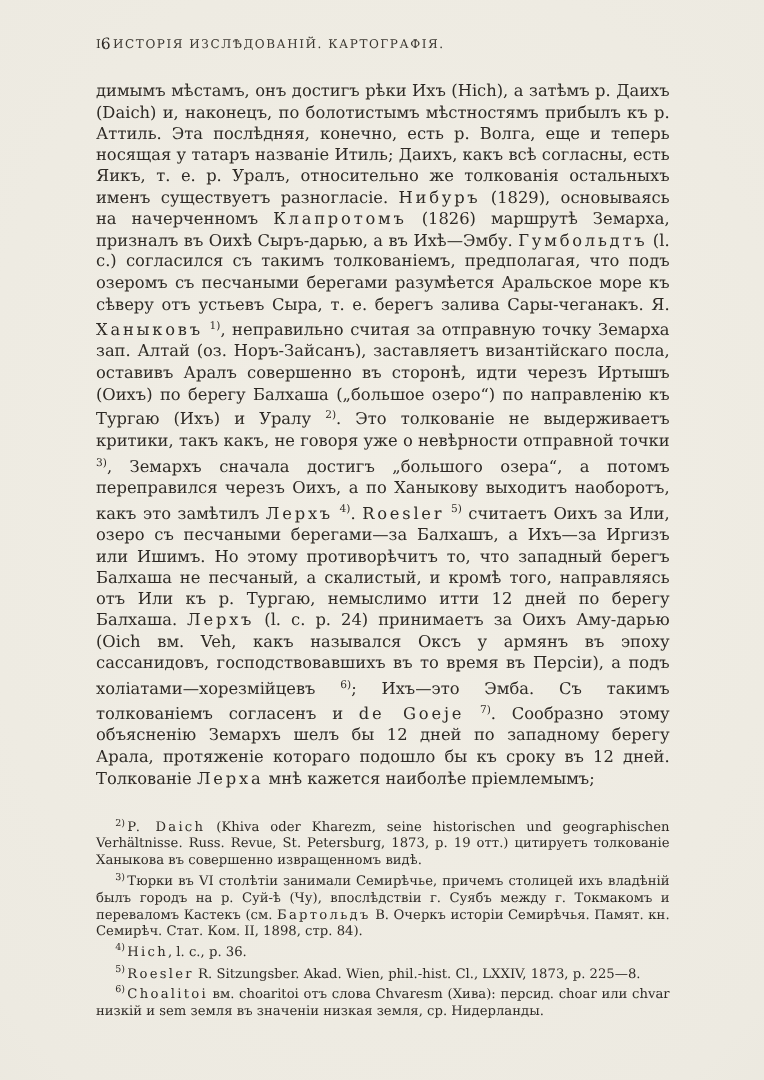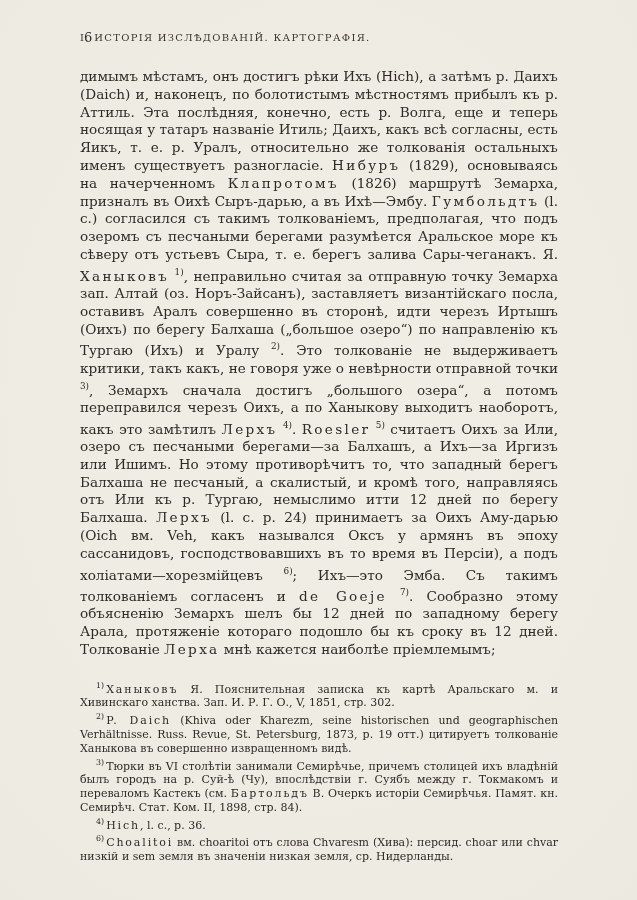--- a/index.html
+++ b/index.html
@@ -62,20 +62,20 @@
 <div class="page">
 
   <div class="header">
     <span class="page-number">6</span>
     <div class="running-title">І. ИСТОРІЯ ИЗСЛѢДОВАНІЙ. КАРТОГРАФІЯ.</div>
   </div>
 
   <div class="body-text"><span>димымъ мѣстамъ, онъ достигъ рѣки </span><span class="run-i">Ихъ</span><span> (Hich), а затѣмъ р. </span><span class="run-i">Даихъ</span><span> (Daich) и, наконецъ, по болотистымъ мѣстностямъ прибылъ къ р. </span><span class="run-i">Аттиль</span><span>. Эта послѣдняя, конечно, есть р. Волга, еще и теперь носящая у татаръ названіе </span><span class="run-i">Итиль</span><span>; </span><span class="run-i">Даихъ</span><span>, какъ всѣ согласны, есть Яикъ, т. е. р. Уралъ, относительно же толкованія остальныхъ именъ существуетъ разногласіе. </span><span class="run-sp">Нибуръ</span><span> (1829), основываясь на начерченномъ </span><span class="run-sp">Клапротомъ</span><span> (1826) маршрутѣ Земарха, призналъ въ Оихѣ Сыръ-дарью, а въ Ихѣ—Эмбу. </span><span class="run-sp">Гумбольдтъ</span><span> (l. c.) согласился съ такимъ толкованіемъ, предполагая, что подъ озеромъ съ песчаными берегами разумѣется Аральское море къ сѣверу отъ устьевъ Сыра, т. е. берегъ залива Сары-чеганакъ. Я. </span><span class="run-sp">Ханыковъ</span><span> </span><span class="run-sup">1)</span><span>, неправильно считая за отправную точку Земарха зап. Алтай (оз. Норъ-Зайсанъ), заставляетъ византійскаго посла, оставивъ Аралъ совершенно въ сторонѣ, идти черезъ Иртышъ (Оихъ) по берегу Балхаша („большое озеро“) по направленію къ Тургаю (Ихъ) и Уралу </span><span class="run-sup">2)</span><span>. Это толкованіе не выдерживаетъ критики, такъ какъ, не говоря уже о невѣрности отправной точки </span><span class="run-sup">3)</span><span>, Земархъ сначала достигъ „большого озера“, а потомъ переправился черезъ Оихъ, а по Ханыкову выходитъ наоборотъ, какъ это замѣтилъ </span><span class="run-sp">Лерхъ</span><span> </span><span class="run-sup">4)</span><span>. </span><span class="run-sp">Roesler</span><span> </span><span class="run-sup">5)</span><span> считаетъ Оихъ за Или, озеро съ песчаными берегами—за Балхашъ, а Ихъ—за Иргизъ или Ишимъ. Но этому противорѣчитъ то, что западный берегъ Балхаша не песчаный, а скалистый, и кромѣ того, направляясь отъ Или къ р. Тургаю, немыслимо итти 12 дней по берегу Балхаша. </span><span class="run-sp">Лерхъ</span><span> (l. c. p. 24) принимаетъ за Оихъ Аму-дарью (Oich вм. Veh, какъ назывался Оксъ у армянъ въ эпоху сассанидовъ, господствовавшихъ въ то время въ Персіи), а подъ холіатами—хорезмійцевъ </span><span class="run-sup">6)</span><span>; Ихъ—это Эмба. Съ такимъ толкованіемъ согласенъ и </span><span class="run-sp">de Goeje</span><span> </span><span class="run-sup">7)</span><span>. Сообразно этому объясненію Земархъ шелъ бы 12 дней по западному берегу Арала, протяженіе котораго подошло бы къ сроку въ 12 дней. Толкованіе </span><span class="run-sp">Лерха</span><span> мнѣ кажется наиболѣе пріемлемымъ;</span></div>
 
   <div class="footnotes">
-    <p class="footnote"><sup class="fn-marker">1)</sup><span class="fn-body"><span class="run-sp">Ханыковъ</span><span> Я. Пояснительная записка къ картѣ Аральскаго м. и Хивинскаго ханства. Зап. И. Р. Г. О., V, 1851, стр. 302.</span></span></p>
     <p class="footnote"><sup class="fn-marker">2)</sup><span class="fn-body"><span class="run-sp">P. Daich</span><span> (Khiva oder Kharezm, seine historischen und geographischen Verhältnisse. Russ. Revue, St. Petersburg, 1873, p. 19 отт.) цитируетъ толкованіе Ханыкова въ совершенно извращенномъ видѣ.</span></span></p>
     <p class="footnote"><sup class="fn-marker">3)</sup><span class="fn-body"><span>Тюрки въ VI столѣтіи занимали Семирѣчье, причемъ столицей ихъ владѣній былъ городъ на р. Суй-ѣ (Чу), впослѣдствіи г. </span><span class="run-i">Суябъ</span><span> между г. Токмакомъ и переваломъ Кастекъ (см. </span><span class="run-sp">Бартольдъ</span><span> В. Очеркъ исторіи Семирѣчья. Памят. кн. Семирѣч. Стат. Ком. II, 1898, стр. 84).</span></span></p>
     <p class="footnote"><sup class="fn-marker">4)</sup><span class="fn-body"><span class="run-sp">Hich</span><span>, l. c., p. 36.</span></span></p>
+    <p class="footnote"><sup class="fn-marker">5)</sup><span class="fn-body"><span class="run-sp">Roesler</span><span> R. Sitzungsber. Akad. Wien, phil.-hist. Cl., LXXIV, 1873, p. 225—8.</span></span></p>
     <p class="footnote"><sup class="fn-marker">6)</sup><span class="fn-body"><span class="run-sp">Choalitoi</span><span> вм. </span><span class="run-i">choaritoi</span><span> отъ слова </span><span class="run-i">Chvaresm</span><span> (Хива): персид. </span><span class="run-i">choar</span><span> или </span><span class="run-i">chvar</span><span> низкій и </span><span class="run-i">sem</span><span> земля въ значеніи </span><span class="run-i">низкая земля</span><span>, ср. Нидерланды.</span></span></p>
   </div>
 
 </div>
 
 </body></html>

